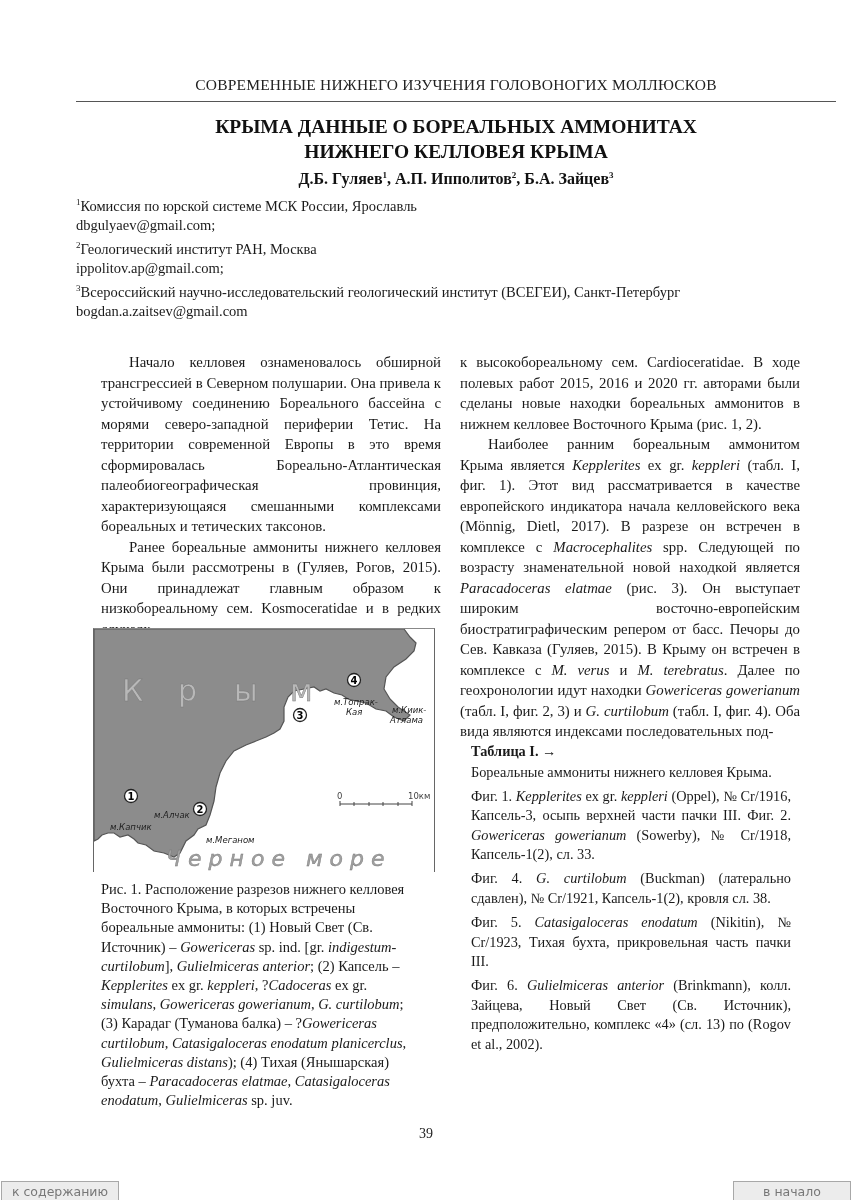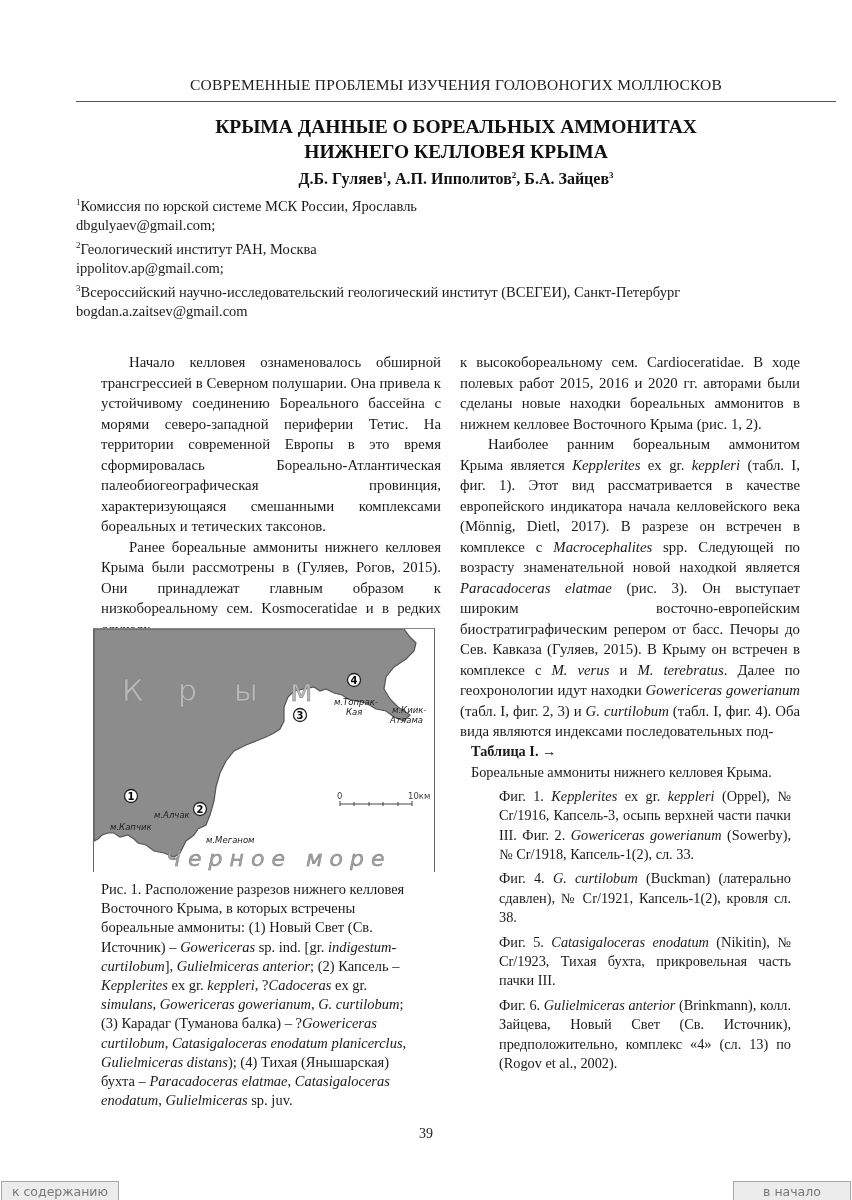--- a/index.html
+++ b/index.html
@@ -48,40 +48,40 @@
     font-size: 14.5px; line-height: 19.2px; color: #1a1a1a;
   }
   .caption i { font-style: italic; }
 
   .plate {
     position: absolute; left: 471px; width: 320px; top: 742px;
     font-size: 14.3px; line-height: 19.4px; color: #1a1a1a; text-align: justify;
   }
   .plate .plate-title { font-weight: bold; margin-bottom: 2px; }
   .plate .plate-sub { text-align: left; margin-bottom: 4px; }
-  .plate .fig { margin-bottom: 5px; margin-left: 28px; }
+  .plate .fig { margin-bottom: 5px; }
   .plate i { font-style: italic; }
 
   .page-number {
     position: absolute; left: 0; width: 852px; top: 1126px; text-align: center;
     font-size: 14px; color: #222;
   }
   .nav-btn {
     position: absolute; top: 1181px; height: 24px; background: #ececec;
     border: 1px solid #a8a8a8; color: #777; font-family: "DejaVu Sans", sans-serif;
     font-size: 12.5px; line-height: 20px; text-align: center; box-sizing: border-box;
     cursor: pointer;
   }
   #nav-toc { left: 1px; width: 118px; }
   #nav-top { left: 733px; width: 118px; }
 </style>
 </head>
 <body>
 
-<div class="running-head">СОВРЕМЕННЫЕ ПРОБЛЕМЫ ИЗУЧЕНИЯ ГОЛОВОНОГИХ МОЛЛЮСКОВ</div>
+<div class="running-head">СОВРЕМЕННЫЕ НИЖНЕГО ИЗУЧЕНИЯ ГОЛОВОНОГИХ МОЛЛЮСКОВ</div>
 <div class="head-rule"></div>
 
 <div class="title">
   <div>КРЫМА ДАННЫЕ О БОРЕАЛЬНЫХ АММОНИТАХ</div>
   <div>НИЖНЕГО КЕЛЛОВЕЯ КРЫМА</div>
 </div>
 
 <div class="authors">
   <span><span>Д.Б. Гуляев</span><sup>1</sup><span>, </span></span><span><span>А.П. Ипполитов</span><sup>2</sup><span>, </span></span><span><span>Б.А. Зайцев</span><sup>3</sup></span>
 </div>

